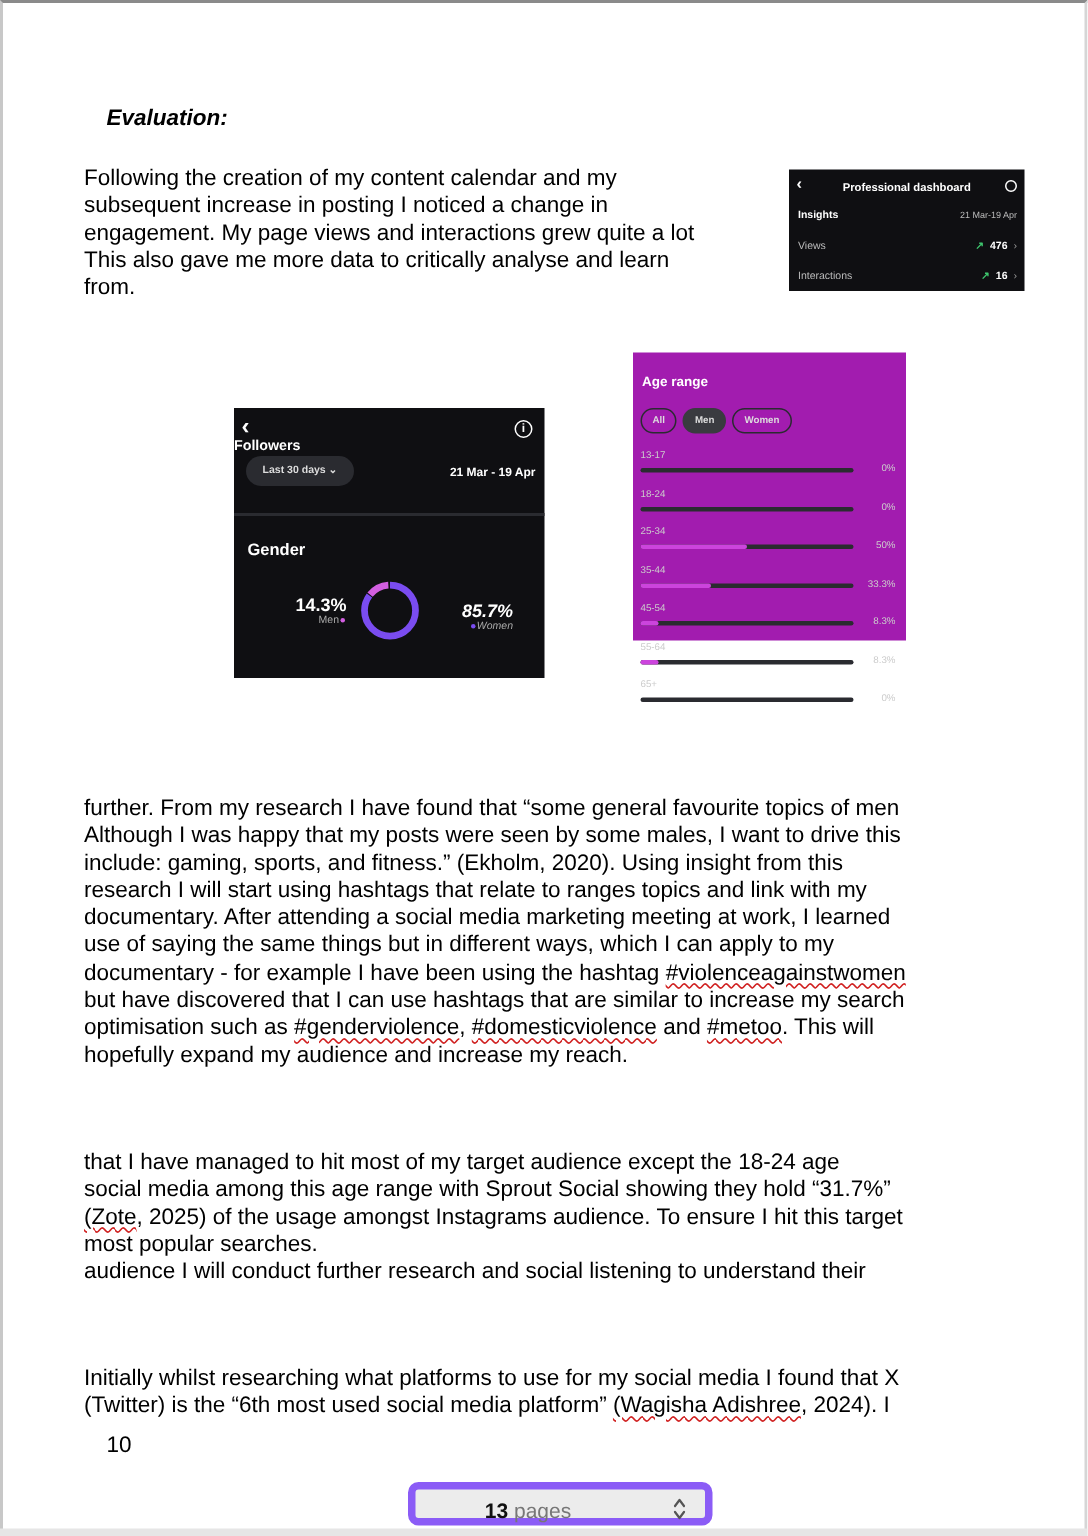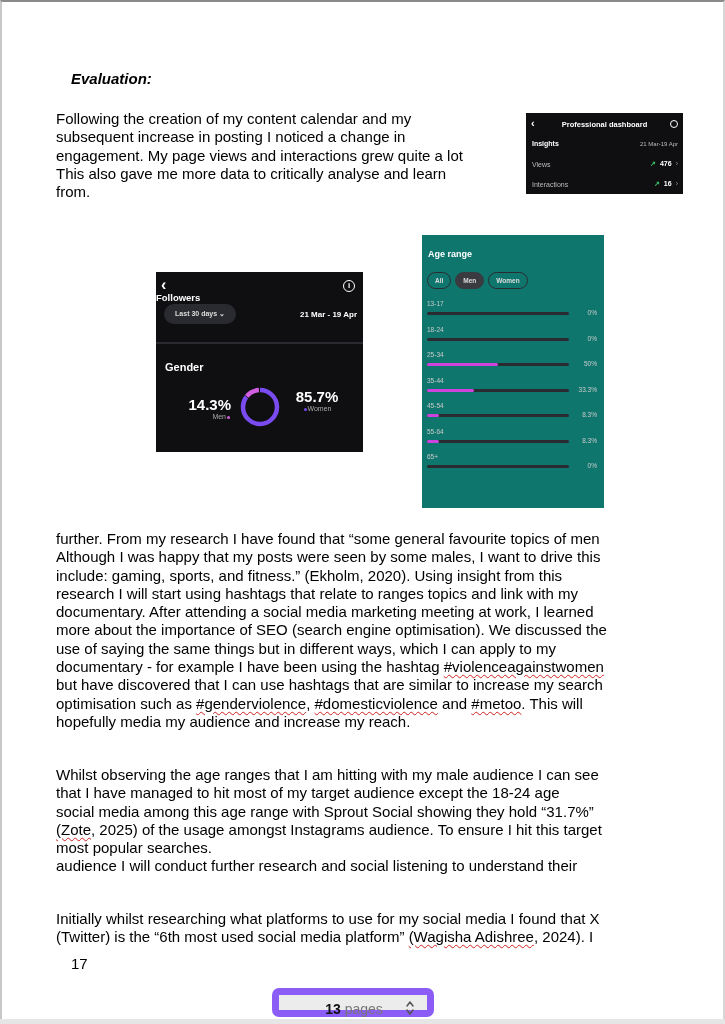--- a/index.html
+++ b/index.html
@@ -28,42 +28,42 @@
   .fol .back { position: absolute; left: 5px; top: 4px; font-size: 16px; font-weight: bold; }
   .fol .title { position: absolute; top: 20px; left: 0; width: 100%; text-align: left; font-size: 9.5px; font-weight: bold; }
   .fol .info { position: absolute; right: 8px; top: 8px; width: 12px; height: 12px; border: 1.3px solid #fff; border-radius: 50%;
     font-size: 8px; text-align: center; line-height: 10px; font-weight: bold; }
   .fol .pill { position: absolute; left: 8px; top: 32px; width: 72px; height: 20px; border-radius: 10px; background: #2a2b30;
     font-size: 7px; font-weight: bold; line-height: 20px; text-align: center; color: #ddd; }
   .fol .daterange { position: absolute; right: 6px; top: 38px; font-size: 8px; font-weight: bold; }
   .fol .sep { position: absolute; left: 0; top: 70px; width: 100%; height: 2px; background: #2a2b30; }
   .fol .gender { position: absolute; left: 9px; top: 89px; font-size: 11px; font-weight: bold; }
   .fol .men { position: absolute; left: 30px; top: 124px; width: 45px; text-align: right; }
-  .fol .women { position: absolute; left: 136px; top: 116px; width: 50px; text-align: center; }
-  .fol .pct { font-size: 15px; font-weight: bold; }
+  .fol .women { position: absolute; left: 136px; top: 128px; width: 50px; text-align: right; font-style: italic; }
+  .fol .pct { font-size: 12px; font-weight: bold; }
   .fol .lbl { font-size: 7px; color: #aaa; }
   .fol .dot { display: inline-block; width: 3px; height: 3px; border-radius: 50%; vertical-align: middle; margin: 0 1px; }
   .fol svg.donut { position: absolute; left: 83px; top: 114px; }
 
   
-  .age { position: absolute; left: 422px; top: 235px; width: 182px; height: 273px; background: #0f766e; color: #fff; }
+  .age { position: absolute; left: 422px; top: 235px; width: 182px; height: 192px; background: #a21caf; color: #fff; }
   .age .title { position: absolute; left: 6px; top: 14px; font-size: 9px; font-weight: bold; }
   .age .tabs { position: absolute; left: 5px; top: 37px; display: flex; gap: 4px; }
   .age .tab { height: 17px; border-radius: 9px; border: 1px solid #2a2b30; font-size: 6.5px; font-weight: bold; line-height: 15px;
     padding: 0 7px; color: #ddd; }
   .age .tab.active { background: #3a3b40; border-color: #3a3b40; }
   .age .bars { position: absolute; left: 5px; top: 65px; width: 175px; }
   .age .bar-row { position: relative; height: 25.5px; }
   .age .bar-label { position: absolute; left: 0; top: 0; font-size: 6.5px; color: #ccc; }
   .age .track { position: absolute; left: 0; top: 12px; width: 142px; height: 3px; background: #2a2b30; border-radius: 2px; }
   .age .fill { position: absolute; left: 0; top: 0; height: 3px; background: #cc44dd; border-radius: 2px; }
   .age .bar-val { position: absolute; right: 5px; top: 9px; font-size: 6.5px; color: #ccc; }
 
   
-  .pager { position: absolute; left: 272px; top: 988px; width: 162px; height: 29px; background: #ececec; border: 7px solid #8b5cf6;
+  .pager { position: absolute; left: 272px; top: 988px; width: 203px; height: 29px; background: #ececec; border: 5px solid #8b5cf6;
     border-radius: 7px; font-size: 14px; }
   .pager .txt { position: absolute; left: 0; width: 150px; text-align: center; top: 6px; }
   .pager .num { font-weight: bold; color: #111; }
   .pager .unit { color: #777; }
   .pager .updown { position: absolute; right: 12px; top: 4px; width: 10px; height: 18px; }
   .bottom-bar { position: absolute; left: 0; top: 1019px; width: 725px; height: 5px; background: #e6e6e6; }
 </style>
 </head>
 <body>
 
@@ -182,43 +182,41 @@
       </div>
     </div>
 </div>
 
 <div class="para" style="top:530px;">
   <div>further. From my research I have found that “some general favourite topics of men</div>
   <div>Although I was happy that my posts were seen by some males, I want to drive this</div>
   <div>include: gaming, sports, and fitness.” (Ekholm, 2020). Using insight from this</div>
   <div>research I will start using hashtags that relate to ranges topics and link with my</div>
   <div>documentary. After attending a social media marketing meeting at work, I learned</div>
-  <div>more about the importance of SEO (search engine optimisation). We discussed the</div>
   <div>use of saying the same things but in different ways, which I can apply to my</div>
   <div><span>documentary - for example I have been using the hashtag </span><span class="spell">#violenceagainstwomen</span></div>
   <div>but have discovered that I can use hashtags that are similar to increase my search</div>
   <div><span>optimisation such as </span><span class="spell">#genderviolence</span><span>, </span><span class="spell">#domesticviolence</span><span> and </span><span class="spell">#metoo</span><span>. This will</span></div>
-  <div>hopefully media my audience and increase my reach.</div>
+  <div>hopefully expand my audience and increase my reach.</div>
 </div>
 
 <div class="para" style="top:766px;">
-  <div>Whilst observing the age ranges that I am hitting with my male audience I can see</div>
   <div>that I have managed to hit most of my target audience except the 18-24 age</div>
   <div>social media among this age range with Sprout Social showing they hold “31.7%”</div>
   <div><span class="spell">(Zote</span><span>, 2025) of the usage amongst Instagrams audience. To ensure I hit this target</span></div>
   <div>most popular searches.</div>
   <div>audience I will conduct further research and social listening to understand their</div>
 </div>
 
 <div class="para" style="top:910px;">
   <div>Initially whilst researching what platforms to use for my social media I found that X</div>
   <div><span>(Twitter) is the “6th most used social media platform” </span><span class="spell">(Wagisha Adishree</span><span>, 2024). I</span></div>
 </div>
 
-<div class="page-num">17</div>
+<div class="page-num">10</div>
 
 <div class="pager">
   <div class="txt"><span class="num">13</span><span class="unit"> pages</span></div>
   <svg class="updown" viewBox="0 0 10 18">
     <polyline points="2,7 5,3 8,7" fill="none" stroke="#555" stroke-width="1.5" stroke-linecap="round" stroke-linejoin="round"></polyline>
     <polyline points="2,11 5,15 8,11" fill="none" stroke="#555" stroke-width="1.5" stroke-linecap="round" stroke-linejoin="round"></polyline>
   </svg>
 </div>
 <div class="bottom-bar"></div>
 

